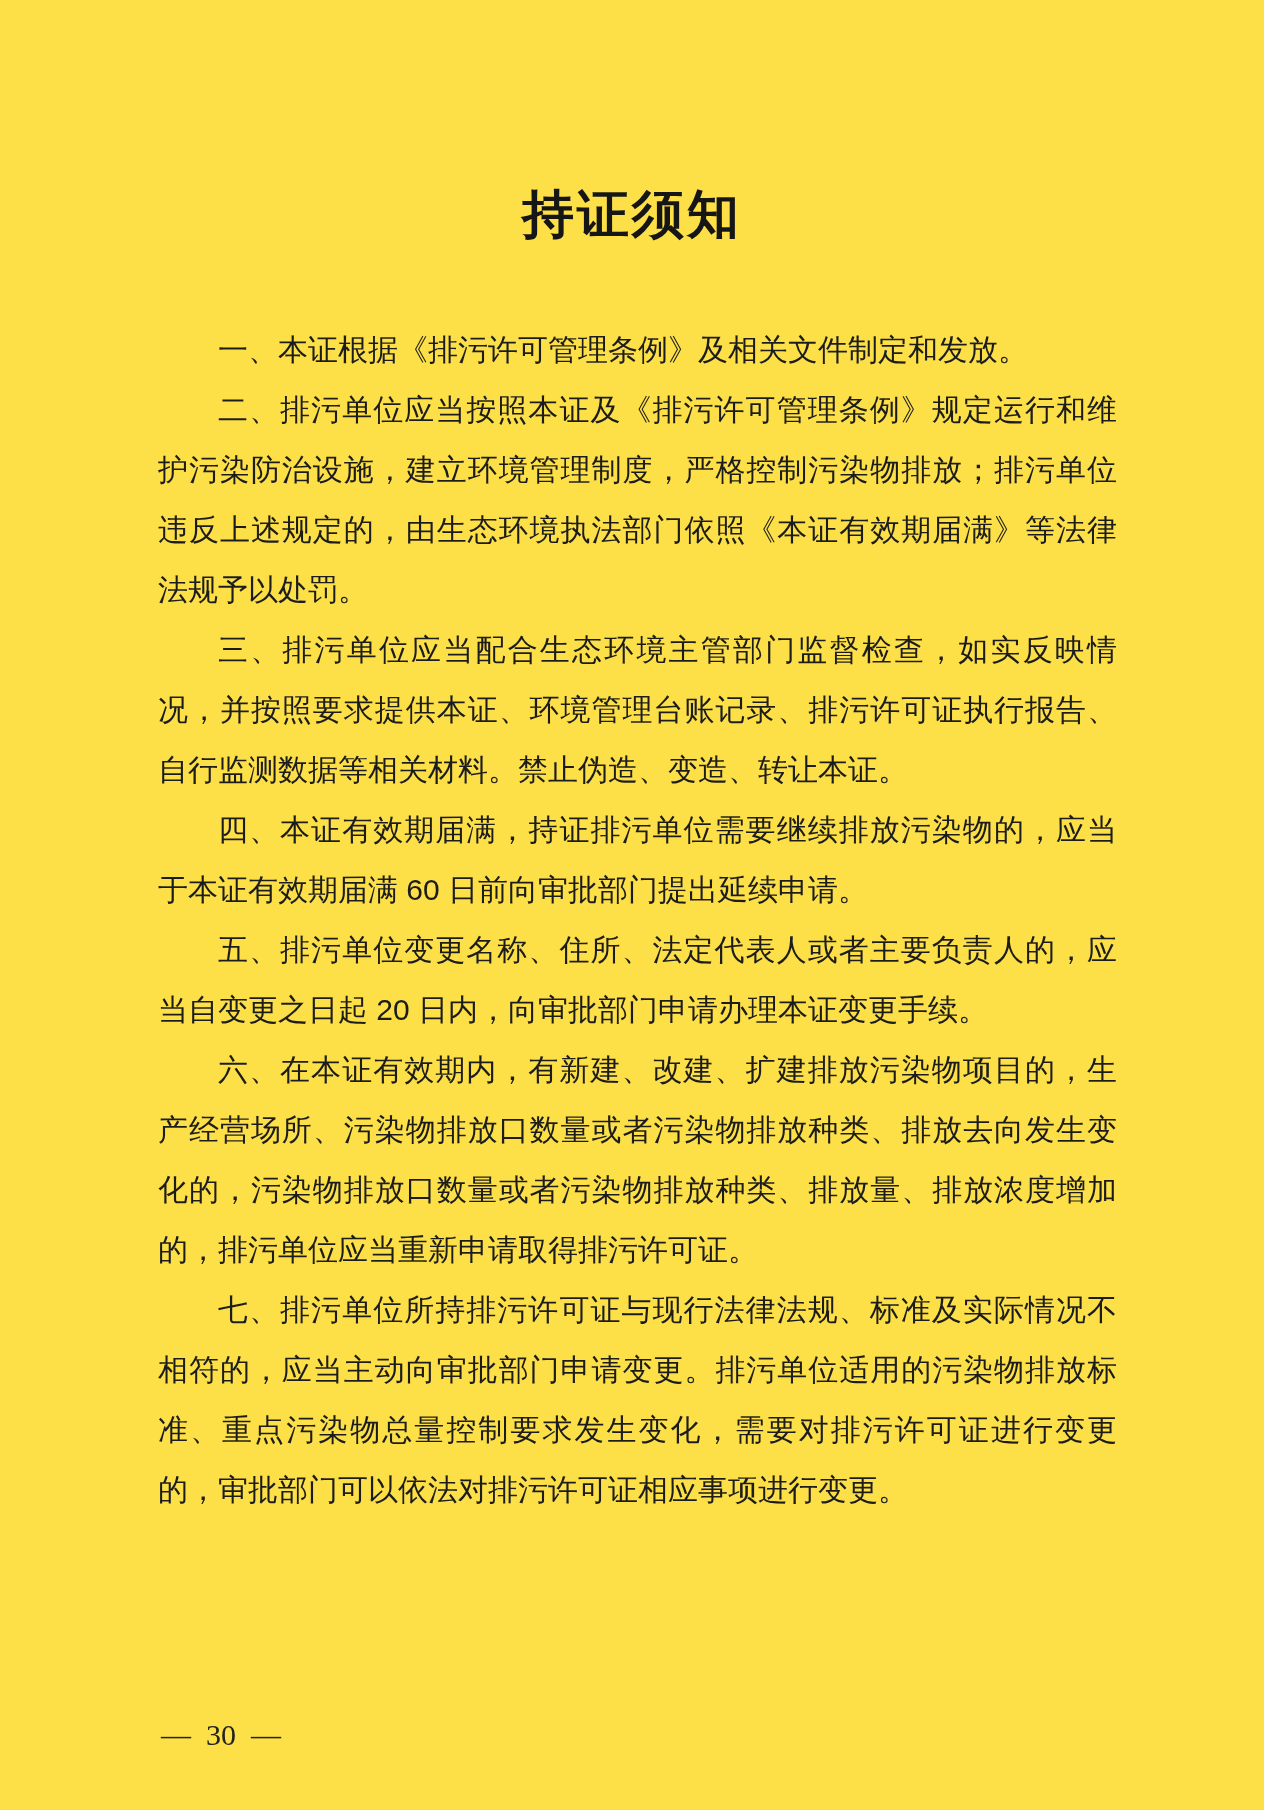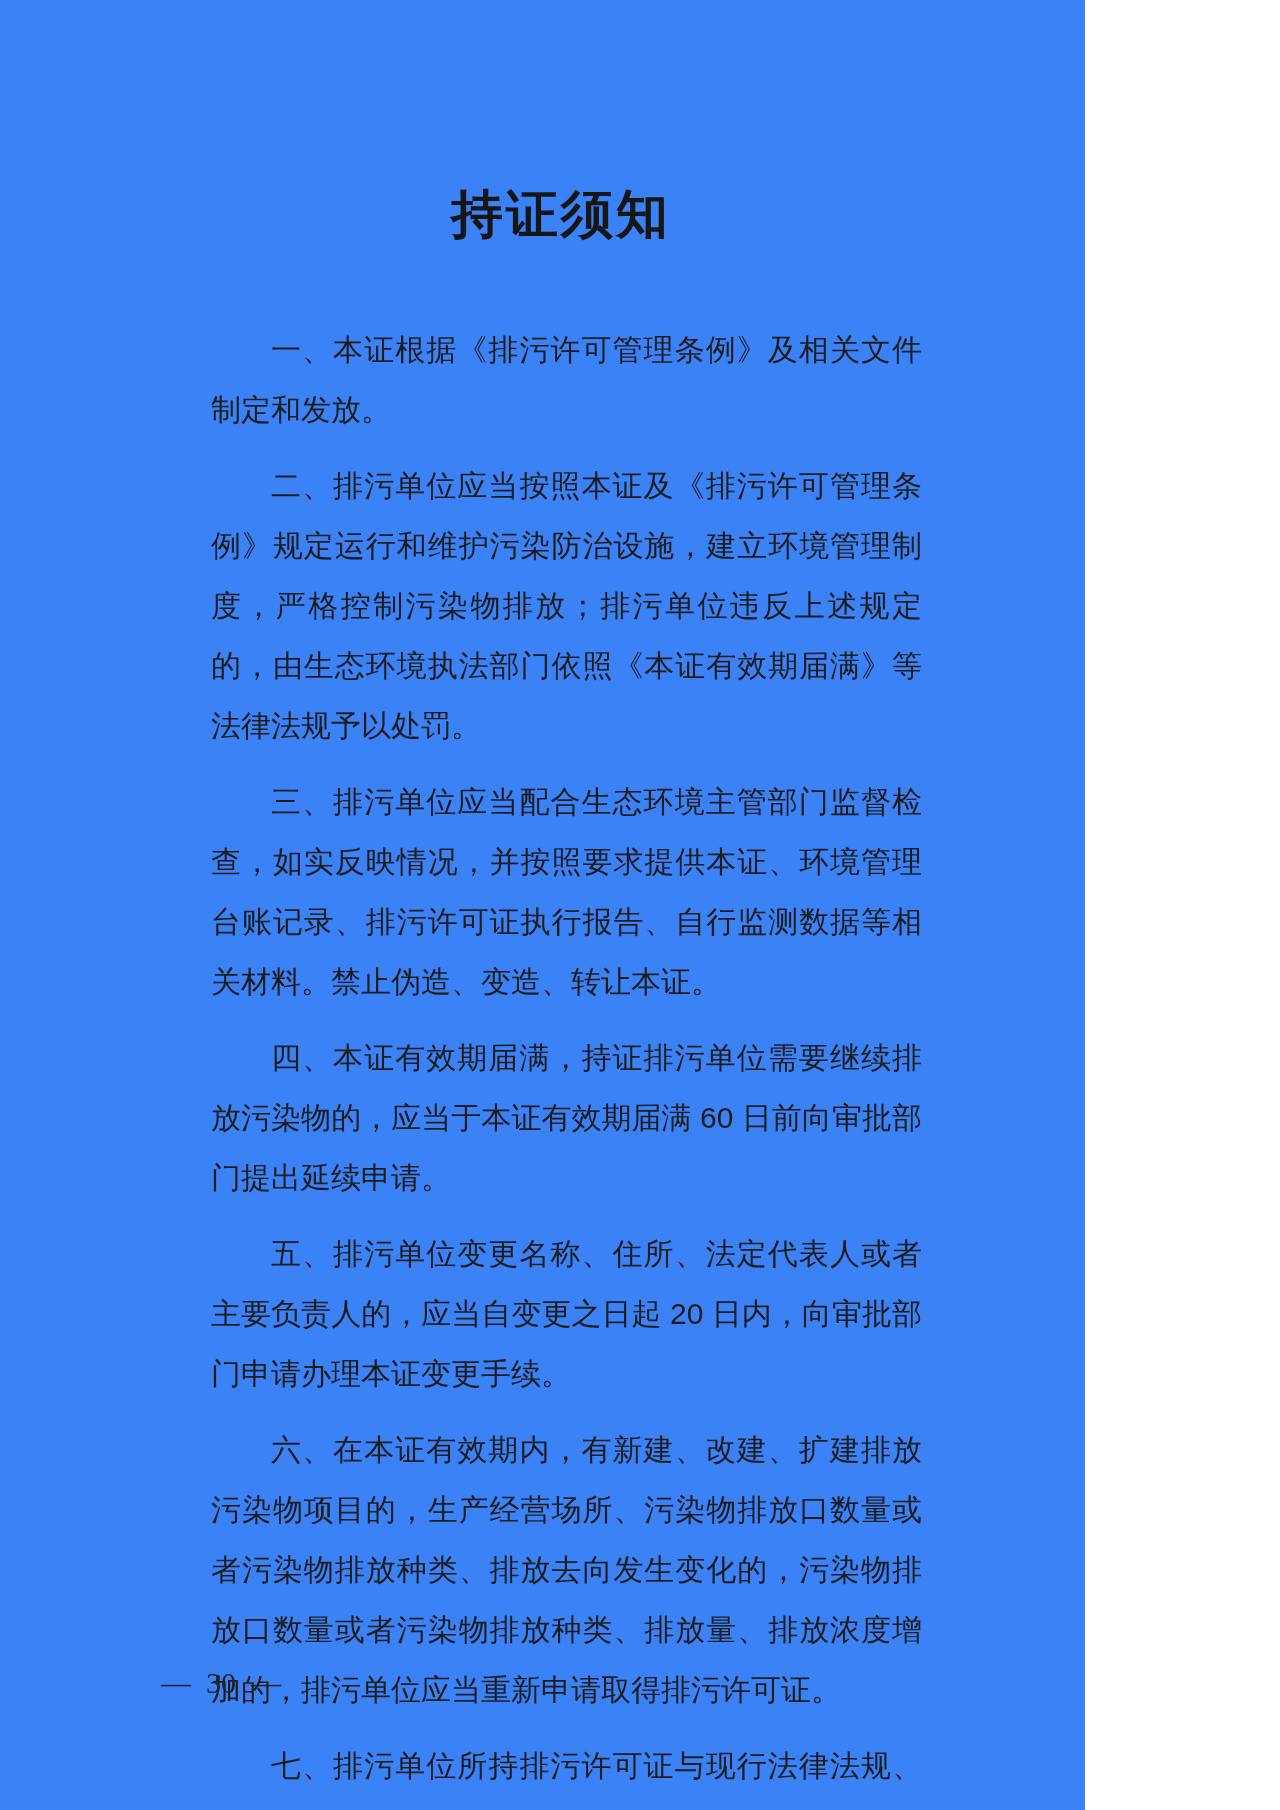--- a/index.html
+++ b/index.html
@@ -2,27 +2,26 @@
 <html><head>
 <meta charset="utf-8">
 <style>
   html, body {
     margin: 0;
     padding: 0;
     background: #ffffff;
   }
   .page {
     position: relative;
-    width: 1048px;
+    width: 1264px;
     height: 1810px;
-    background: #3b82f6;
+    background: #fde047;
     color: #1c1c1c;
     font-family: "Liberation Sans", sans-serif;
     overflow: hidden;
-    padding-left: 37px;
   }
   .title {
     margin: 0;
     padding-top: 186px;
     text-align: center;
     font-size: 52px;
     line-height: 56px;
     font-weight: 700;
     letter-spacing: 3px;
     color: #161616;
@@ -30,28 +29,28 @@
   .content {
     margin: 78px 147px 0 158px;
     font-size: 30px;
     line-height: 60px;
     text-align: justify;
     text-justify: inter-character;
     line-break: strict;
     color: #1c1c1c;
   }
   .para {
-    margin: 16px;
+    margin: 0;
     padding: 0;
     text-indent: 2em;
   }
   .footer {
     position: absolute;
     left: 161px;
-    top: 1666px;
+    top: 1718px;
     font-family: "Liberation Serif", serif;
     font-size: 30px;
     line-height: 34px;
     color: #222222;
     white-space: nowrap;
   }
   .pagenum {
     margin: 0 15px;
   }
 </style>

